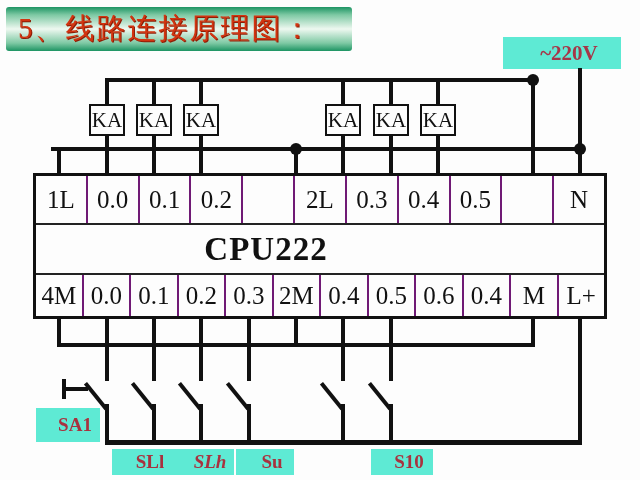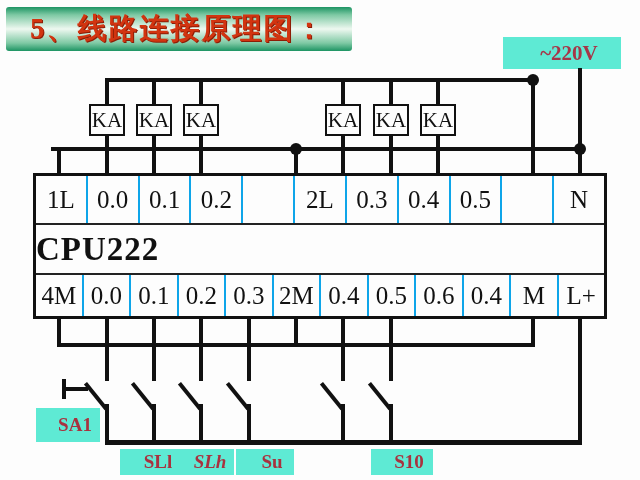--- a/index.html
+++ b/index.html
@@ -8,22 +8,22 @@
     background:#fdfdfd;overflow:hidden;
     font-family:"Liberation Serif","DejaVu Serif",serif;color:#111;
   }
   
   .title-bar{
     position:absolute;left:6px;top:7px;width:346px;height:44px;
     background:linear-gradient(180deg,#1d9463 0%,#7ec9a4 18%,#eef8f0 50%,#7ec9a4 82%,#1d9463 100%);
     border-radius:3px;display:flex;align-items:center;
   }
   .title-bar span{
-    font-size:29px;font-weight:bold;color:#d23410;letter-spacing:2px;
-    padding-left:24px;text-shadow:1px 1px 0 #8c1d06;white-space:nowrap;
+    font-size:29px;font-weight:normal;color:#d23410;letter-spacing:2px;
+    padding-left:12px;text-shadow:1px 1px 0 #8c1d06;white-space:nowrap;
   }
   
   .tag{
     position:absolute;background:#5eead4;color:#a8323f;font-weight:bold;
     display:flex;align-items:center;justify-content:center;font-size:19px;padding-left:14px;
   }
   .pwr{left:503px;top:37px;width:104px;height:32px;font-size:21px;color:#a63648;}
   
   .wire{position:absolute;background:#111;}
   .dot{position:absolute;width:12px;height:12px;border-radius:50%;background:#111;}
@@ -37,28 +37,28 @@
   
   .plc{
     position:absolute;left:33px;top:173px;width:574px;height:146px;
     border:3px solid #111;box-sizing:border-box;background:#fdfdfd;
     display:flex;flex-direction:column;
   }
   .trow{display:flex;border-bottom:2px solid #222;}
   .trow.top{height:47px;}
   .trow.bottom{height:41px;border-bottom:none;border-top:2px solid #222;}
   .cell{
-    flex:1 1 0;border-right:2px solid #0ea5e9;display:flex;align-items:center;
+    flex:1 1 0;border-right:2px solid #701a75;display:flex;align-items:center;
     justify-content:center;font-size:25px;box-sizing:border-box;
   }
   .cell:last-child{border-right:none;}
   .cpu-row{flex:1 1 auto;position:relative;}
   .cpu-row span{
     position:absolute;left:0;top:50%;transform:translateY(-50%);
-    width:460px;text-align:left;font-size:33px;font-weight:bold;letter-spacing:1px;
+    width:460px;text-align:center;font-size:33px;font-weight:bold;letter-spacing:1px;
   }
 </style>
 </head>
 <body>
 
 <div class="stage">
 
   <div class="title-bar">
     <span>5、线路连接原理图：</span>
   </div>
@@ -166,18 +166,18 @@
 
   <div class="wire" style="left:341px;top:319px;width:4px;height:62px;"></div>
   <div class="blade" style="left:323px;top:382px;"></div>
   <div class="wire" style="left:341px;top:404px;width:4px;height:38px;"></div>
 
   <div class="wire" style="left:389px;top:319px;width:4px;height:62px;"></div>
   <div class="blade" style="left:371px;top:382px;"></div>
   <div class="wire" style="left:389px;top:404px;width:4px;height:38px;"></div>
 
   <div class="tag" style="left:36px;top:408px;width:50px;height:34px;">SA1</div>
-  <div class="tag" style="left:120px;top:449px;width:48px;height:26px;">SLl</div>
+  <div class="tag" style="left:112px;top:449px;width:48px;height:26px;">SLl</div>
   <div class="tag" style="left:172px;top:449px;width:48px;height:26px;font-style:italic;">SLh</div>
   <div class="tag" style="left:236px;top:449px;width:44px;height:26px;">Su</div>
   <div class="tag" style="left:371px;top:449px;width:48px;height:26px;">S10</div>
 
 </div>
 
 </body></html>

